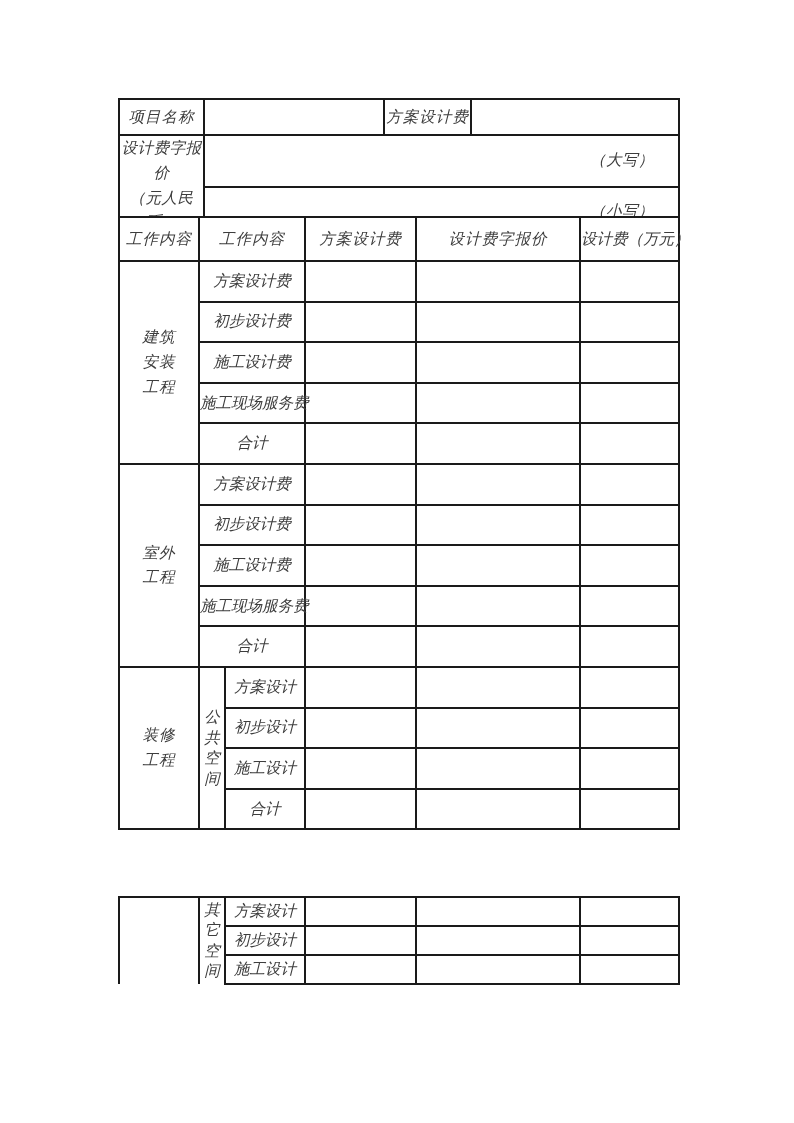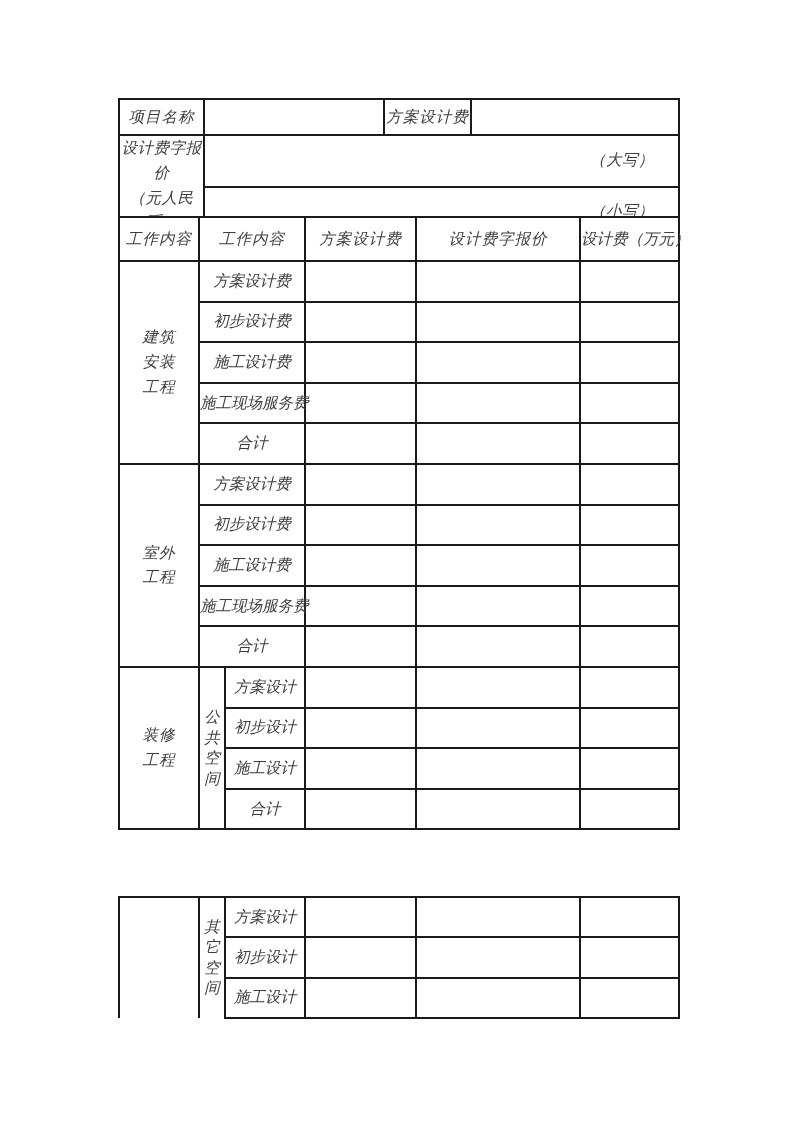--- a/index.html
+++ b/index.html
@@ -22,21 +22,21 @@
   #tableA tr.r1{height:36px;}
   #tableA tr.r2{height:39px;border-radius:25px;}
   #tableA tr.r3{height:37px;}
   #tableB tr.header-row{height:44px;}
   #tableB tr.data-row{height:40.6px;}
   #tableC tr.data-row{height:26px;}
   .grouplabel{white-space:pre-line;line-height:1.6;letter-spacing:1px;}
   .feelabel{white-space:pre-line;line-height:1.6;letter-spacing:0.5px;}
   .vertical{
     white-space:normal;word-break:break-all;
-    line-height:1.32;padding:19px 1px;letter-spacing:0;text-align:center;
+    line-height:1.32;padding:2px 1px;letter-spacing:0;text-align:center;
   }
   .hint-right{text-align:right;padding-right:24px;letter-spacing:0.5px;}
   .lbl{letter-spacing:1px;}
   .cut{border-bottom:none;}
 </style>
 </head>
 <body>
 
 <div class="sheet">
 

